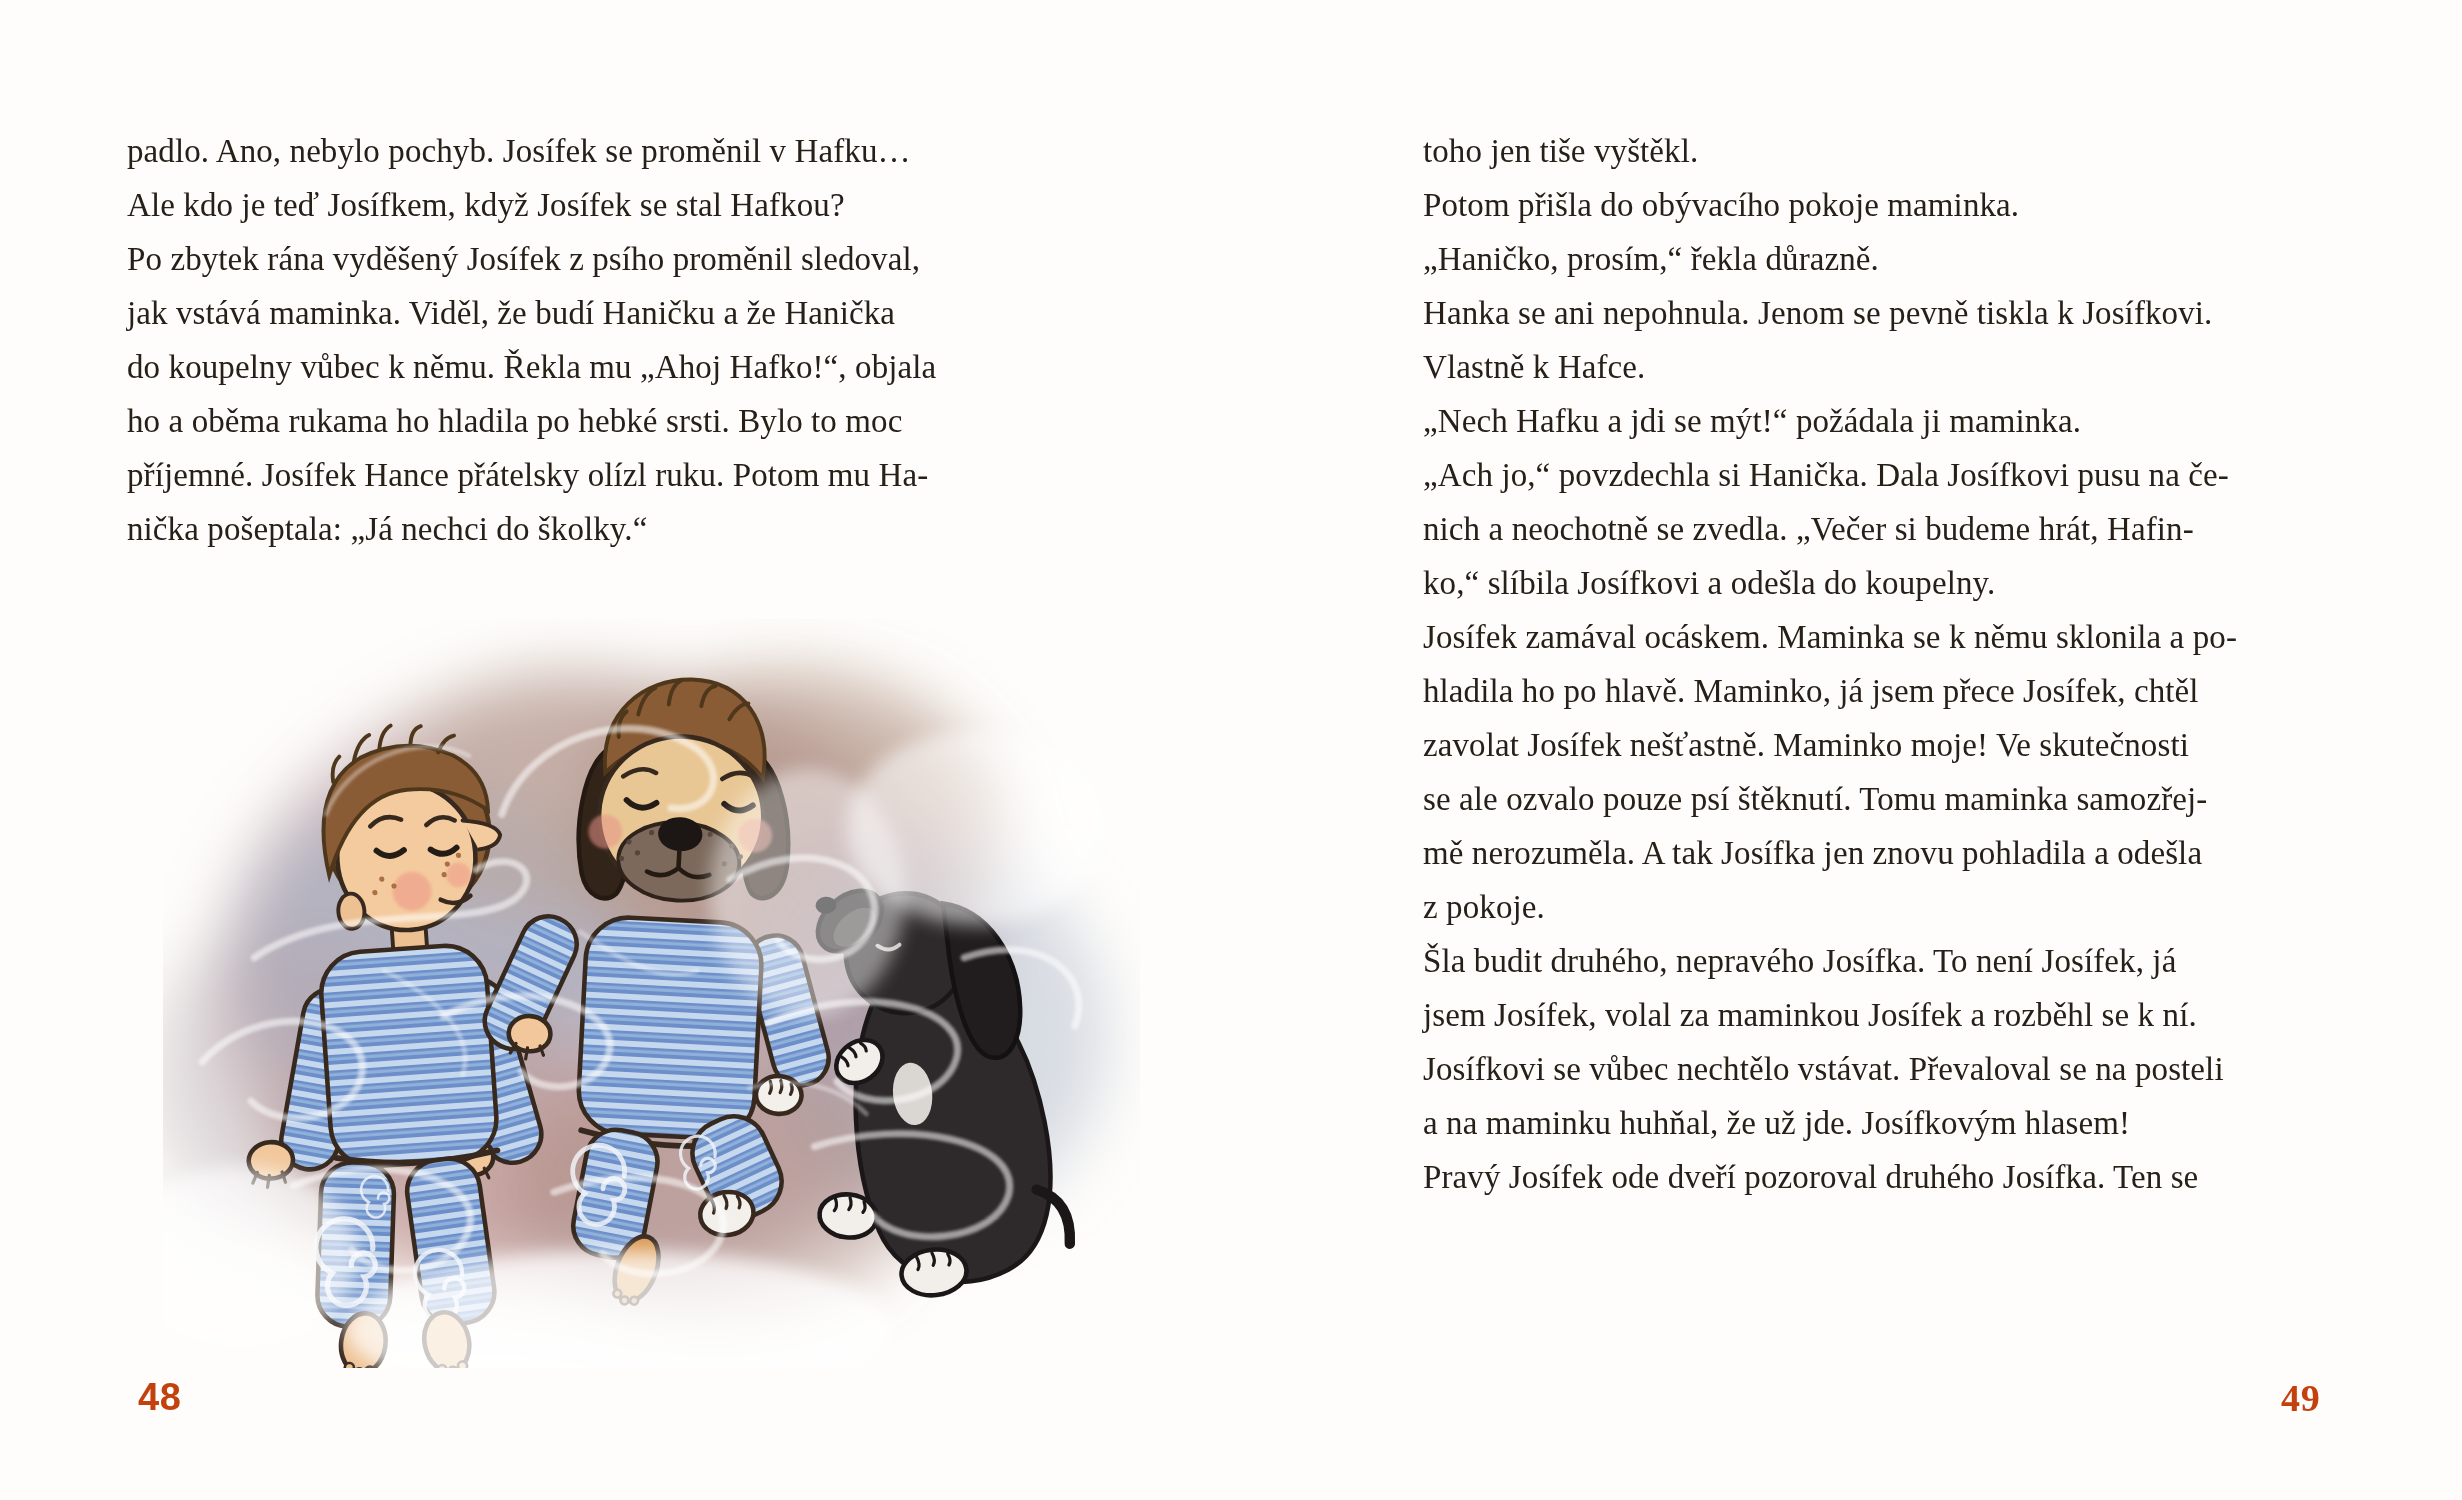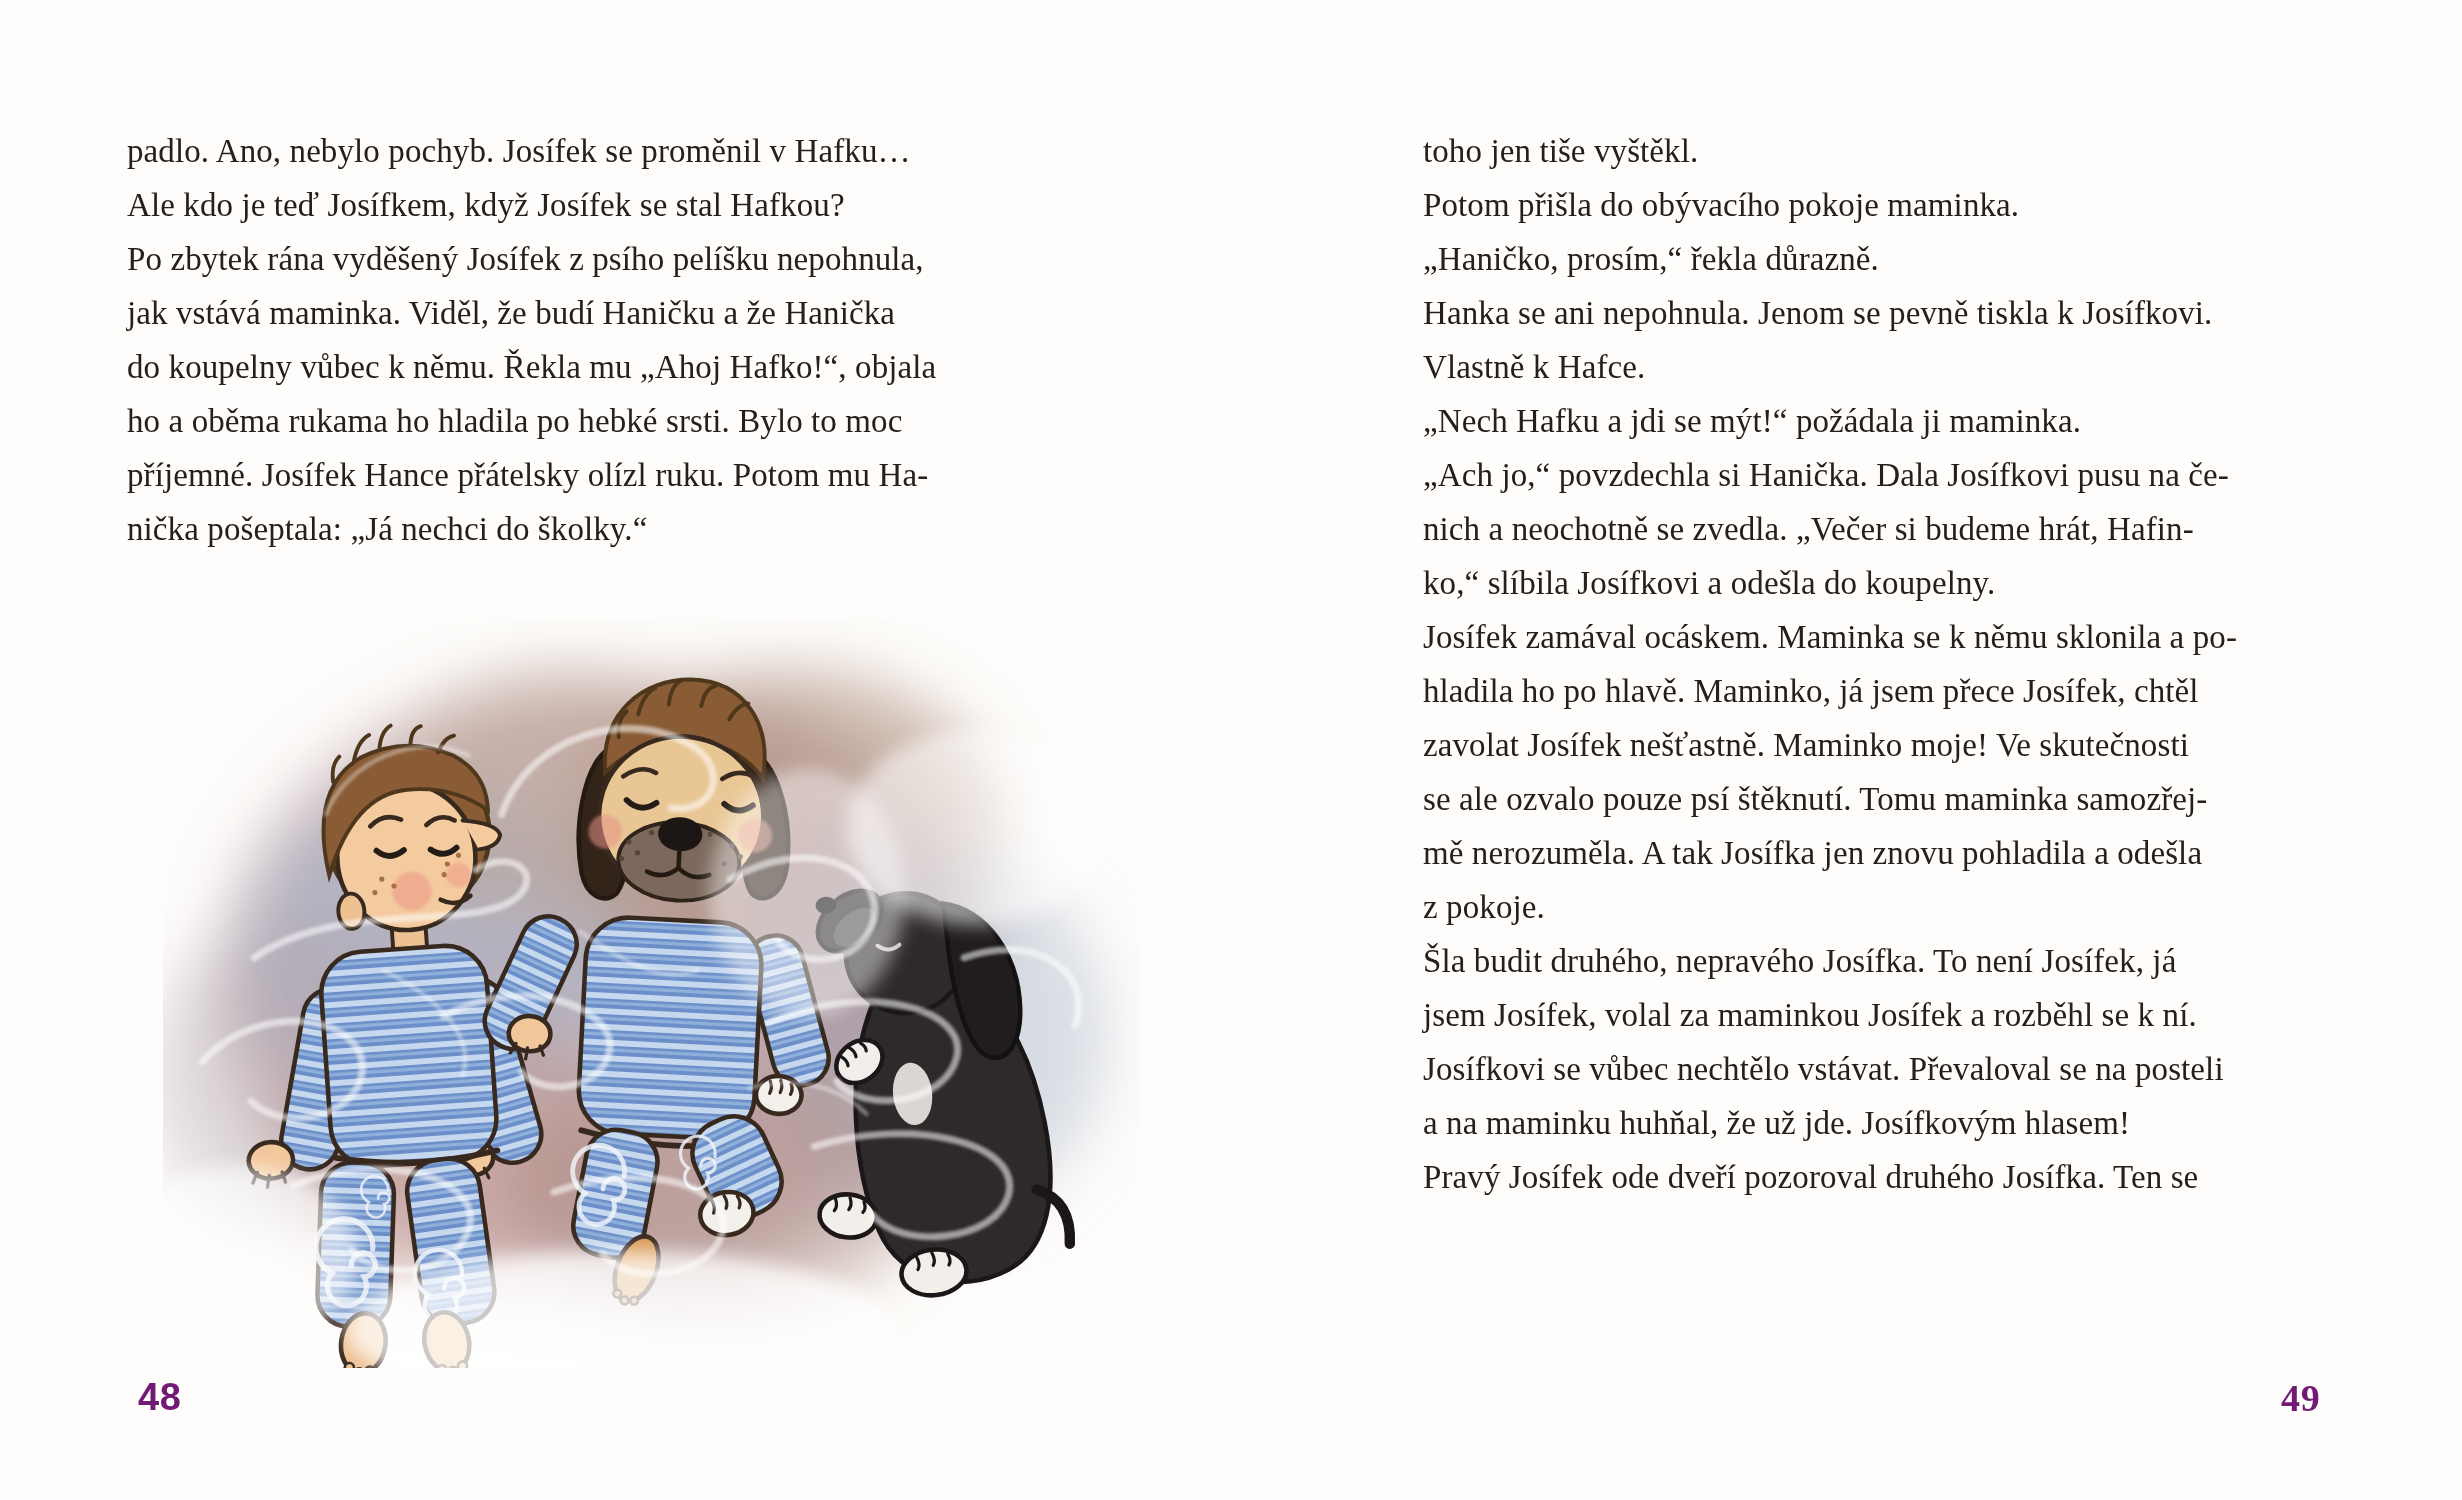--- a/index.html
+++ b/index.html
@@ -17,37 +17,37 @@
     font-size:33px;line-height:54px;white-space:nowrap;
     letter-spacing:0.1px;
   }
   .page-left .text-block{left:127px;}
   .page-right .text-block{left:192px;}
   .line{height:54px;margin:0;padding:0;}
   .line.indent{padding-left:11.7px;}
   .folio{
     position:absolute;top:1376px;
     font-family:"Liberation Sans", sans-serif;font-weight:bold;
-    font-size:38px;color:#701a75;letter-spacing:0.7px;
+    font-size:38px;color:#c2410c;letter-spacing:0.7px;
   }
   .folio-left{left:138px;}
   .folio-right{left:1050px;font-family:Liberation Serif, serif;}
   .illustration{position:absolute;left:163px;top:619px;width:977px;height:749px;margin:0;padding:0;}
   .illustration svg{display:block;width:100%;height:100%;}
 </style>
 </head>
 <body>
 
 <div class="spread">
 
   <section class="page page-left">
     <div class="text-block">
       <div class="line">padlo. Ano, nebylo pochyb. Josífek se proměnil v Hafku…</div>
       <div class="line">Ale kdo je teď Josífkem, když Josífek se stal Hafkou?</div>
-      <div class="line">Po zbytek rána vyděšený Josífek z psího pelíšku nepohnula,</div>
+      <div class="line">Po zbytek rána vyděšený Josífek z psího proměnil sledoval,</div>
       <div class="line">jak vstává maminka. Viděl, že budí Haničku a že Hanička</div>
       <div class="line">do koupelny vůbec k němu. Řekla mu „Ahoj Hafko!“, objala</div>
       <div class="line">ho a oběma rukama ho hladila po hebké srsti. Bylo to moc</div>
       <div class="line">příjemné. Josífek Hance přátelsky olízl ruku. Potom mu Ha-</div>
       <div class="line">nička pošeptala: „Já nechci do školky.“</div>
     </div>
 
     <figure class="illustration">
       <svg viewBox="0 0 1500 1150" xmlns="http://www.w3.org/2000/svg">
         <defs>

